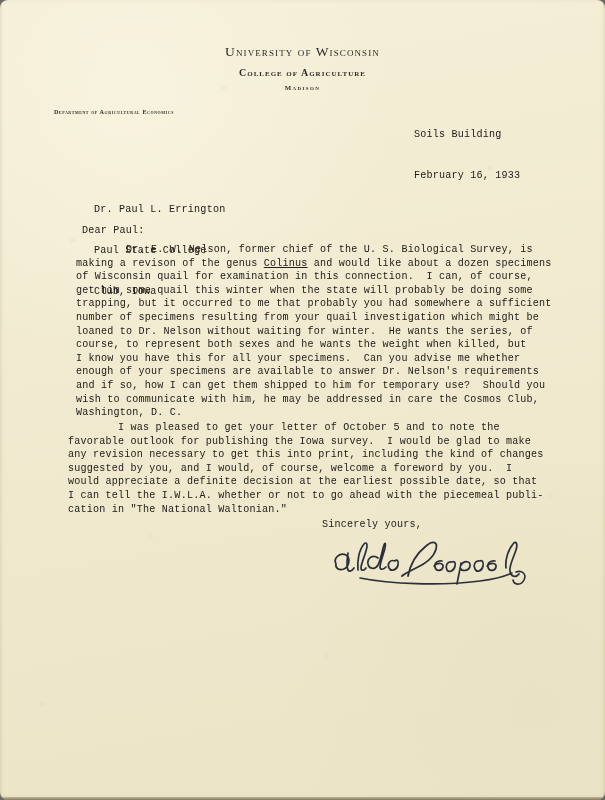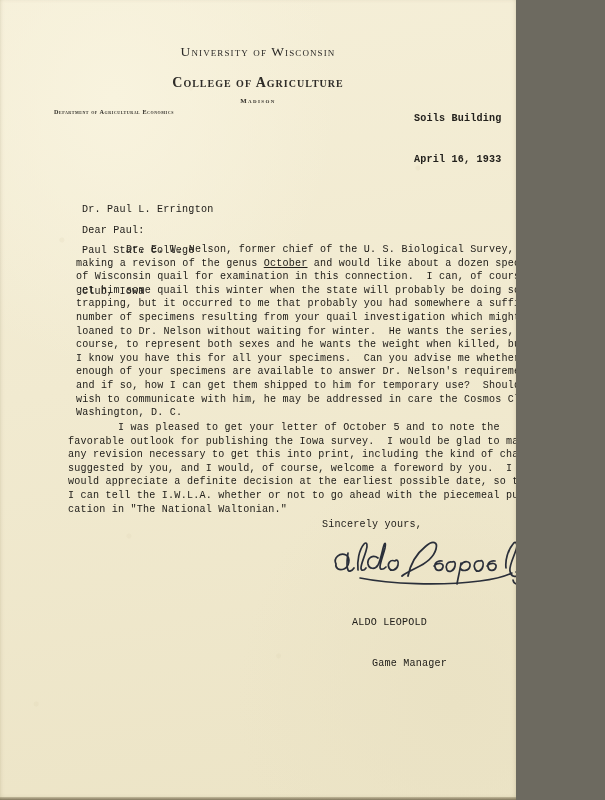--- a/index.html
+++ b/index.html
@@ -2,30 +2,31 @@
 <html><head>
 <meta charset="utf-8">
 <style>
   html, body {
     margin: 0;
     padding: 0;
     background: #6d6a60;
   }
   .page {
     position: relative;
-    width: 516px;
+    width: 605px;
     height: 800px;
     overflow: hidden;
     background: #f3ecd2;
     background-image:
       radial-gradient(ellipse 70% 55% at 22% 12%, #f8f3de 0%, rgba(248,243,222,0) 62%),
       radial-gradient(ellipse 60% 45% at 88% 88%, #eae2c4 0%, rgba(234,226,196,0) 70%),
       linear-gradient(170deg, #f5efd8 0%, #f1ead0 45%, #ece4c6 100%);
     font-family: "Liberation Serif", serif;
     color: #2b2720;
+    border-radius: 8px;
   }
   
   .grain {
     position: absolute;
     inset: 0;
     pointer-events: none;
     opacity: .5;
     background-image:
       radial-gradient(circle at 12% 30%, rgba(176,160,118,.16) 0 2px, rgba(0,0,0,0) 3px),
       radial-gradient(circle at 37% 11%, rgba(176,160,118,.13) 0 2px, rgba(0,0,0,0) 3px),
@@ -62,25 +63,25 @@
   .lh-university {
     font-family: "Liberation Serif", serif;
     font-size: 13.5px;
     font-variant: small-caps;
     letter-spacing: 1.1px;
     color: #2b2a28;
     line-height: 1.25;
   }
   .lh-college {
     font-family: "Liberation Serif", serif;
-    font-size: 14px;
+    font-size: 10px;
     font-variant: small-caps;
     letter-spacing: 1.0px;
     color: #2e2c28;
-    margin-top: 14px;
+    margin-top: 6px;
     font-weight: bold;
   }
   .lh-city {
     font-family: "Liberation Serif", serif;
     font-size: 6.8px;
     font-variant: small-caps;
     letter-spacing: 1.4px;
     color: #34312b;
     margin-top: 6px;
     font-weight: bold;
@@ -102,28 +103,27 @@
   .tw {
     font-family: "Liberation Mono", "DejaVu Sans Mono", monospace;
     font-size: 10.1px;
     line-height: 13.6px;
     color: #22201c;
     white-space: pre;
     letter-spacing: .2px;
   }
   .dateblock {
     position: absolute;
-    top: 85px;
+    top: 101px;
     left: 414px;
-    font-weight: bold;
   }
   .addressee {
     position: absolute;
     top: 176px;
-    left: 82px;
+    left: 94px;
   }
   .salutation {
     position: absolute;
     top: 224px;
     left: 82px;
   }
   .para1 { position: absolute; top: 243px; left: 76px; }
   .para2 { position: absolute; top: 421px; left: 68px; }
 
   .underlined { text-decoration: underline; }
@@ -164,33 +164,33 @@
   <div class="letterhead">
     <div class="lh-university">University of Wisconsin</div>
     <div class="lh-college">College of Agriculture</div>
     <div class="lh-city">Madison</div>
   </div>
 
   <div class="department">Department of Agricultural Economics</div>
 
   <div class="dateblock tw">
     <div>Soils Building</div>
-    <div>April 16, 1933</div>
+    <div>February 16, 1933</div>
   </div>
 
   <div class="addressee tw">
     <div>Dr. Paul L. Errington</div>
     <div>Paul State College</div>
     <div>Club, Iowa</div>
   </div>
 
   <div class="salutation tw">Dear Paul:</div>
 
   <div class="para1 tw"><span>        Dr. E. W. Nelson, former chief of the U. S. Biological Survey, is
-making a revison of the genus </span><span class="underlined">October</span><span> and would like about a dozen specimens
+making a revison of the genus </span><span class="underlined">Colinus</span><span> and would like about a dozen specimens
 of Wisconsin quail for examination in this connection.  I can, of course,
 get him some quail this winter when the state will probably be doing some
 trapping, but it occurred to me that probably you had somewhere a sufficient
 number of specimens resulting from your quail investigation which might be
 loaned to Dr. Nelson without waiting for winter.  He wants the series, of
 course, to represent both sexes and he wants the weight when killed, but
 I know you have this for all your specimens.  Can you advise me whether
 enough of your specimens are available to answer Dr. Nelson's requirements
 and if so, how I can get them shipped to him for temporary use?  Should you
 wish to communicate with him, he may be addressed in care the Cosmos Club,
@@ -233,21 +233,17 @@
 
         <path d="M176 34 C175 26, 178 16, 183 10 C186 6, 188 10, 186 16 C183 25, 179 32, 180 37 C181 43, 186 44, 189 40" stroke-width="1.7"></path>
 
         <path d="M186 38 C192 36, 197 40, 194 46 C191 52, 184 51, 183 46" stroke-width="1.6"></path>
 
         <path d="M30 44 C60 50, 110 52, 150 47 C166 45, 176 42, 182 39" stroke-width="1.6"></path>
       </g>
     </svg>
   </div>
 
-  <div class="sigblock tw">
-    <div>ALDO LEOPOLD</div>
-    <div style="padding-left: 20px;">Game Manager</div>
-  </div>
 
 
   <div class="edge-shadow"></div>
   <div class="bottom-edge"></div>
 </div>
 
 </body></html>

